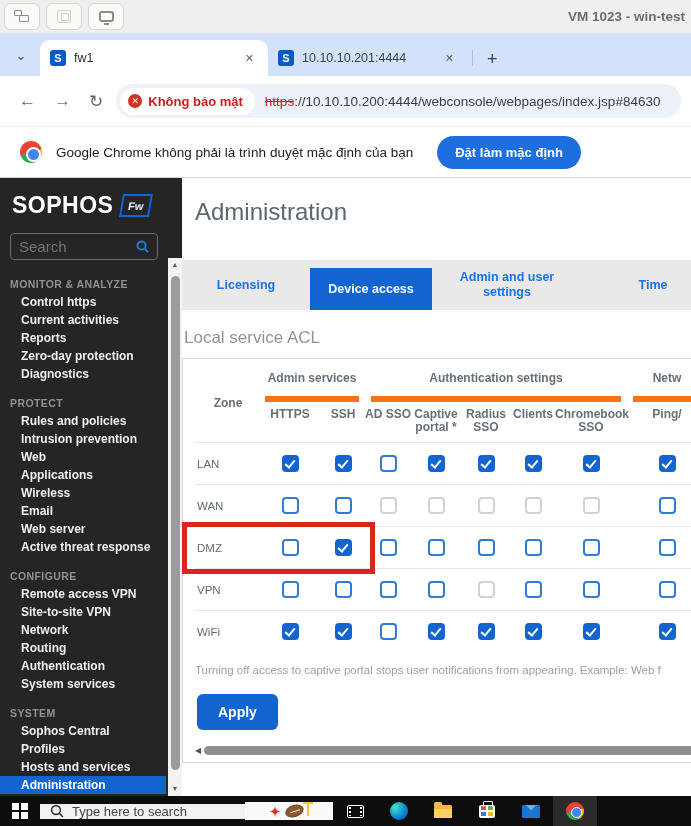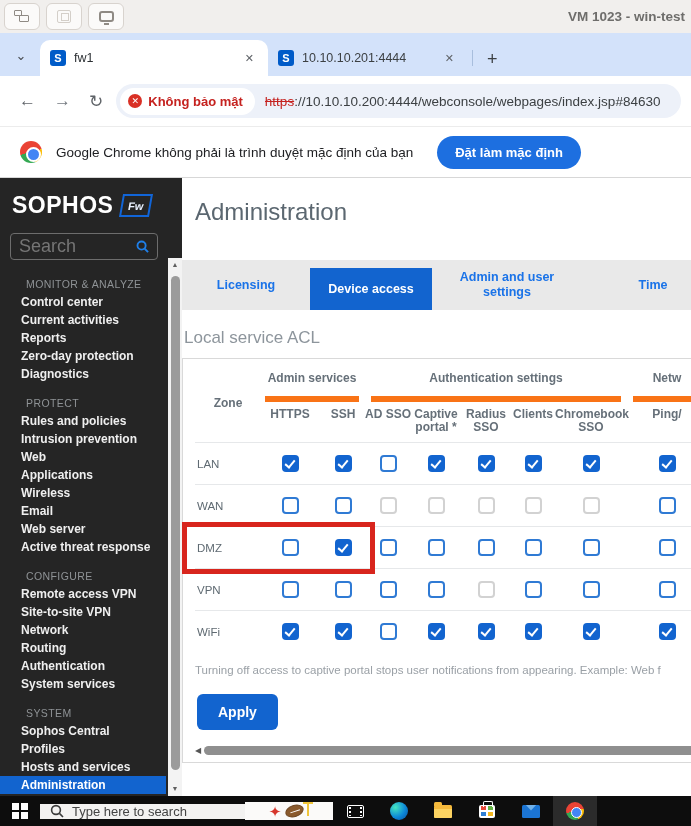--- a/index.html
+++ b/index.html
@@ -60,24 +60,24 @@
   .app { height:618px; display:flex; }
 
   
   .sidebar { width:182px; background:#252525; position:relative; flex:0 0 auto; overflow:hidden;}
   .logo-row { display:flex; align-items:center; padding:14px 12px 8px 12px; }
   .logo-text { color:#fff; font-size:23px; font-weight:bold; letter-spacing:.5px;text-align:center; }
   .logo-badge { margin-left:8px; width:30px; height:23px; border:2px solid #1165d8; transform:skewX(-10deg);
       display:flex; align-items:center; justify-content:center; color:#eaf2ff; font-size:11px; font-weight:bold;}
   .side-search { margin:6px 24px 4px 10px; height:27px; border:1px solid #6d6d6d; border-radius:4px;
       display:flex; align-items:center; padding:0 8px; }
-  .side-search input { flex:1; background:transparent; border:none; outline:none; color:#86efac; font-size:18px;
+  .side-search input { flex:1; background:transparent; border:none; outline:none; color:#86efac; font-size:15px;
       font-family:inherit; min-width:0;}
   .nav { padding-right:16px; }
-  .nav-section-label { color:#8f9396; font-size:10.5px; font-weight:normal; letter-spacing:.4px; padding:14px 0 3px 10px;margin-left:16px;}
+  .nav-section-label { color:#8f9396; font-size:10.5px; font-weight:bold; letter-spacing:.4px; padding:14px 0 3px 10px;}
   .nav-item { color:#efefef; font-size:12px; font-weight:bold; padding:2px 0 2px 21px; line-height:14px; white-space:nowrap; cursor:pointer;}
   .nav-item.active { background:#1264cf; color:#fff; }
   .side-scroll { position:absolute; right:0; top:80px; bottom:0; width:14px; background:#f3f3f3; }
   .side-scroll .arr { color:#606060; font-size:7px; text-align:center; line-height:14px; height:14px;}
   .side-scroll .arr.down { position:absolute; bottom:0; left:0; right:0;}
   .side-scroll .thumb { position:absolute; left:2.5px; top:18px; bottom:26px; width:9px; background:#9b9b9b; border-radius:5px;}
 
   
   .main { flex:1; background:#fff; overflow:hidden; position:relative;}
   .page-title { font-size:24px; color:#5b6770; padding:20px 0 0 13px; font-weight:400;}
@@ -219,21 +219,21 @@
     <div class="side-search">
       <input type="text" placeholder="Search" style="">
       <svg width="13" height="13" viewBox="0 0 14 14">
         <circle cx="6" cy="6" r="4.4" fill="none" stroke="#1f7fe8" stroke-width="2"></circle>
         <line x1="9.4" y1="9.4" x2="13" y2="13" stroke="#1f7fe8" stroke-width="2"></line>
       </svg>
     </div>
     <div class="nav">
         <div class="nav-section">
           <div class="nav-section-label">MONITOR &amp; ANALYZE</div>
-          <div class="nav-item">Control center</div>
+          <div class="nav-item">Control https</div>
           <div class="nav-item">Current activities</div>
           <div class="nav-item">Reports</div>
           <div class="nav-item">Zero-day protection</div>
           <div class="nav-item">Diagnostics</div>
         </div>
         <div class="nav-section">
           <div class="nav-section-label">PROTECT</div>
           <div class="nav-item">Rules and policies</div>
           <div class="nav-item">Intrusion prevention</div>
           <div class="nav-item">Web</div>

